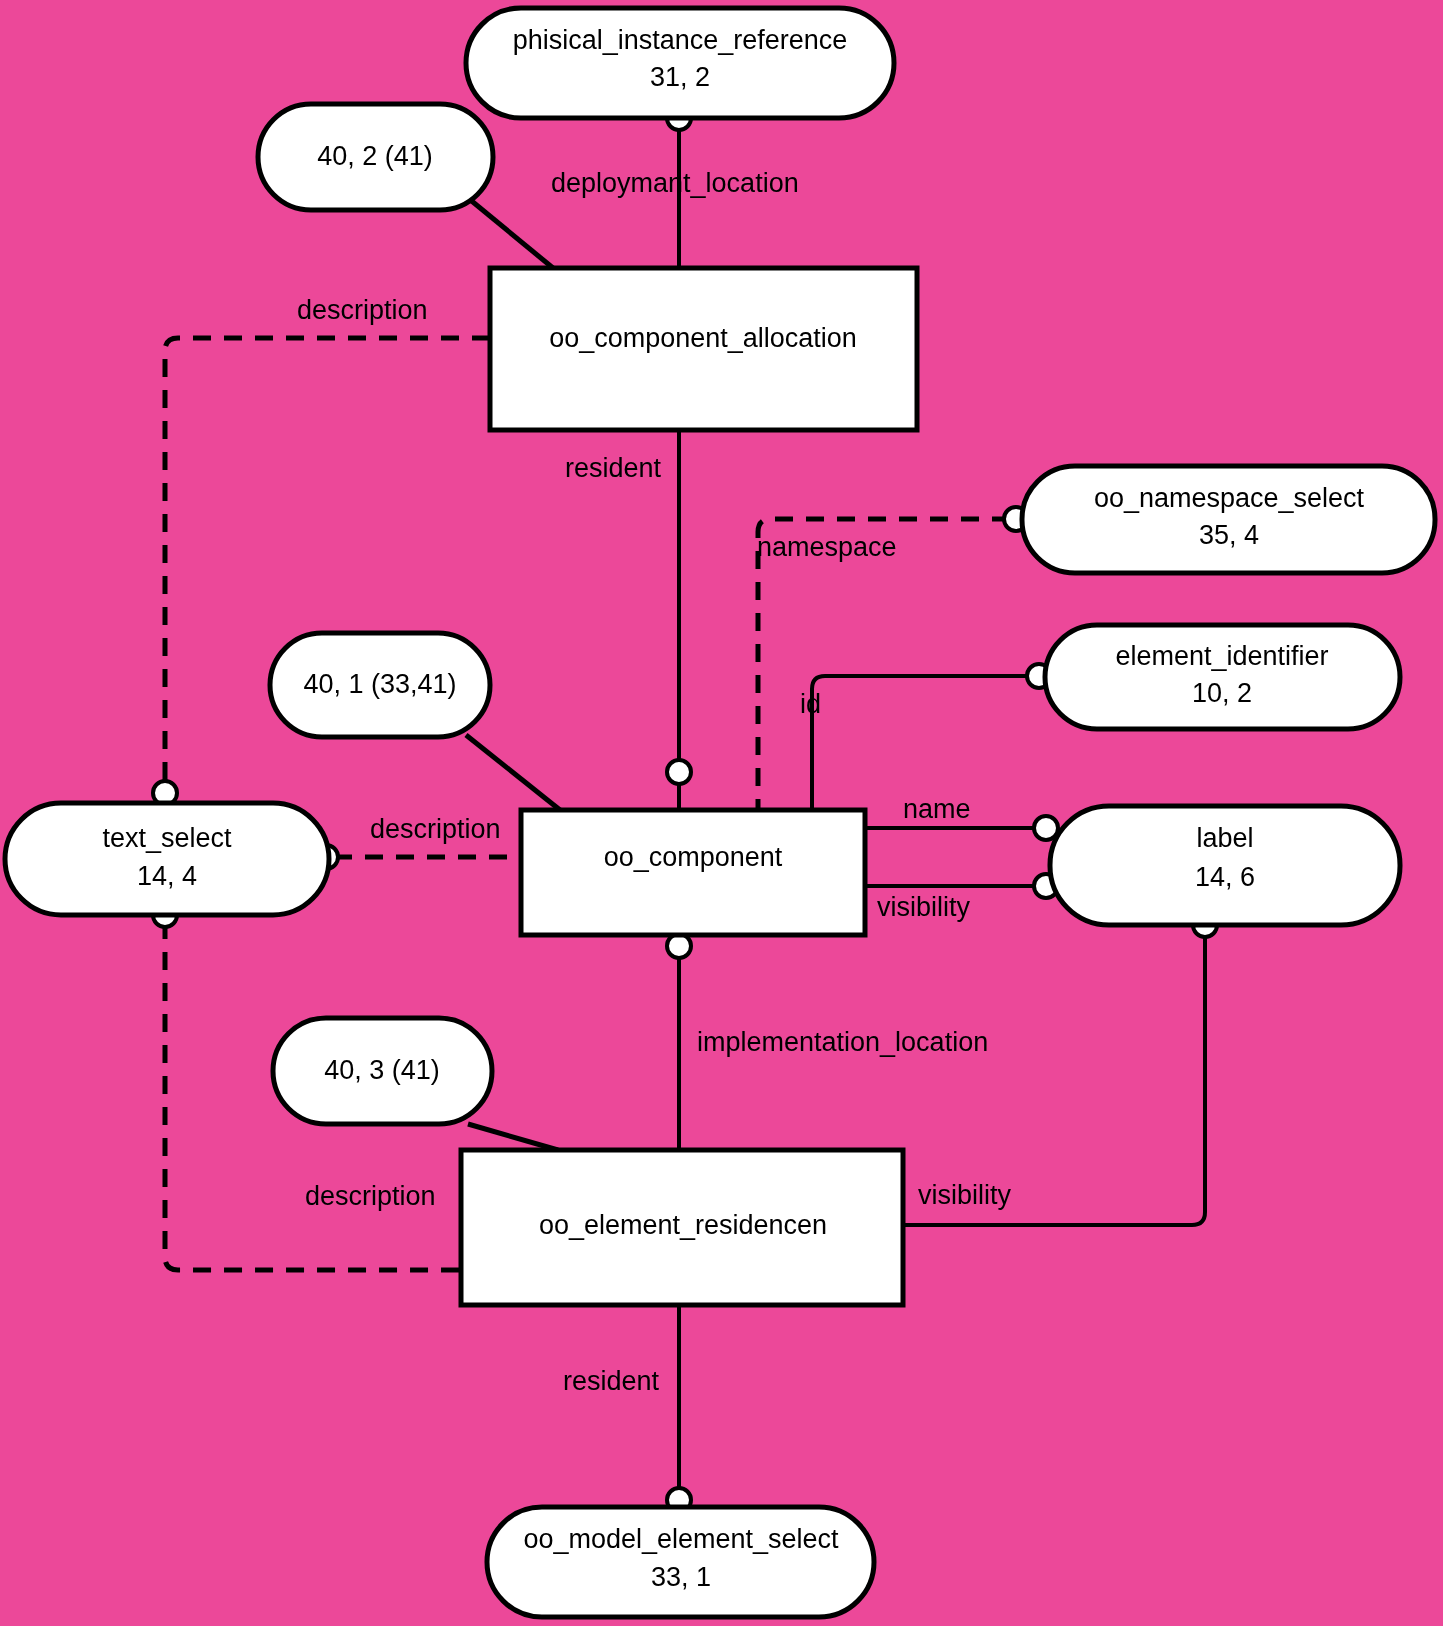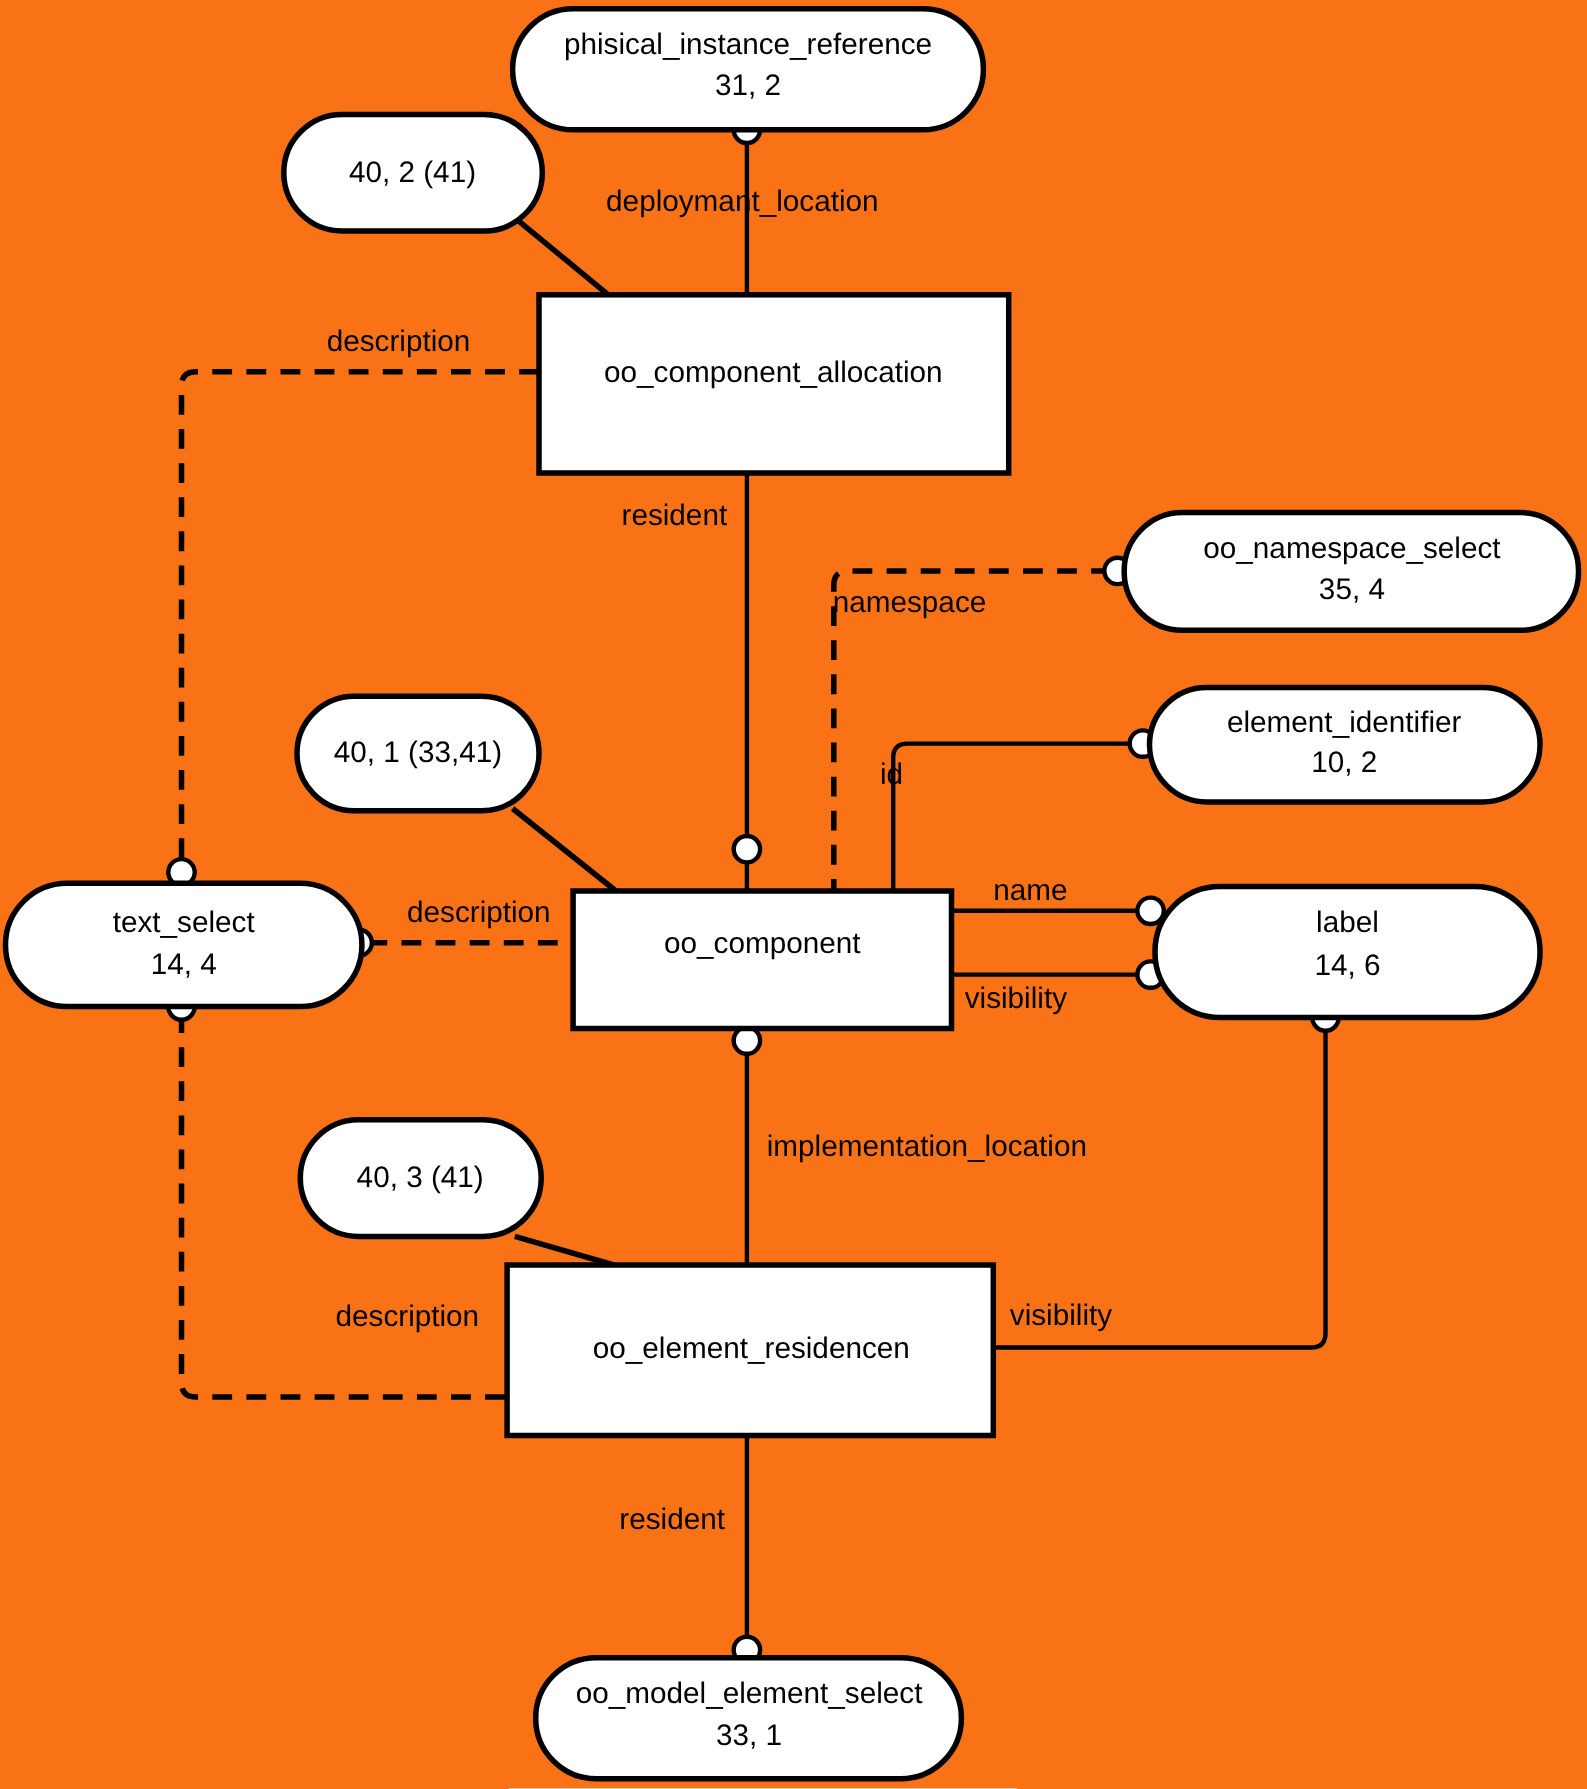--- a/index.html
+++ b/index.html
@@ -1,17 +1,17 @@
 <!DOCTYPE html>
 <html><head>
 <meta charset="utf-8">
 <style>
   html,body{margin:0;padding:0;background:#ffffff;}
   body{font-family:"Liberation Sans",sans-serif;}
-  #diagram-root{position:relative;width:1443px;height:1626px;background:#f97316;overflow:hidden;}
+  #diagram-root{position:relative;width:1443px;height:1626px;background:#ec4899;overflow:hidden;}
   svg#diagram-canvas{position:absolute;left:0;top:0;width:1443px;height:1626px;}
   .ent-text{font-family:"Liberation Sans",sans-serif;font-size:27px;fill:#000;text-anchor:middle;dominant-baseline:middle;}
   .ent-num{font-family:"Liberation Sans",sans-serif;font-size:27px;fill:#000;text-anchor:middle;dominant-baseline:middle;}
   .rel-label{font-family:"Liberation Sans",sans-serif;font-size:27px;fill:#000;dominant-baseline:middle;}
   .page-ref{font-family:"Liberation Sans",sans-serif;font-size:27px;fill:#000;text-anchor:middle;dominant-baseline:middle;}
   .shape{fill:#ffffff;stroke:#000000;stroke-width:5;}
   .conn{stroke:#000000;stroke-width:4;fill:none;}
   .conn-dash{stroke:#000000;stroke-width:5;fill:none;stroke-dasharray:18 13;}
   .circ{fill:#ffffff;stroke:#000000;stroke-width:4;}
 </style>

